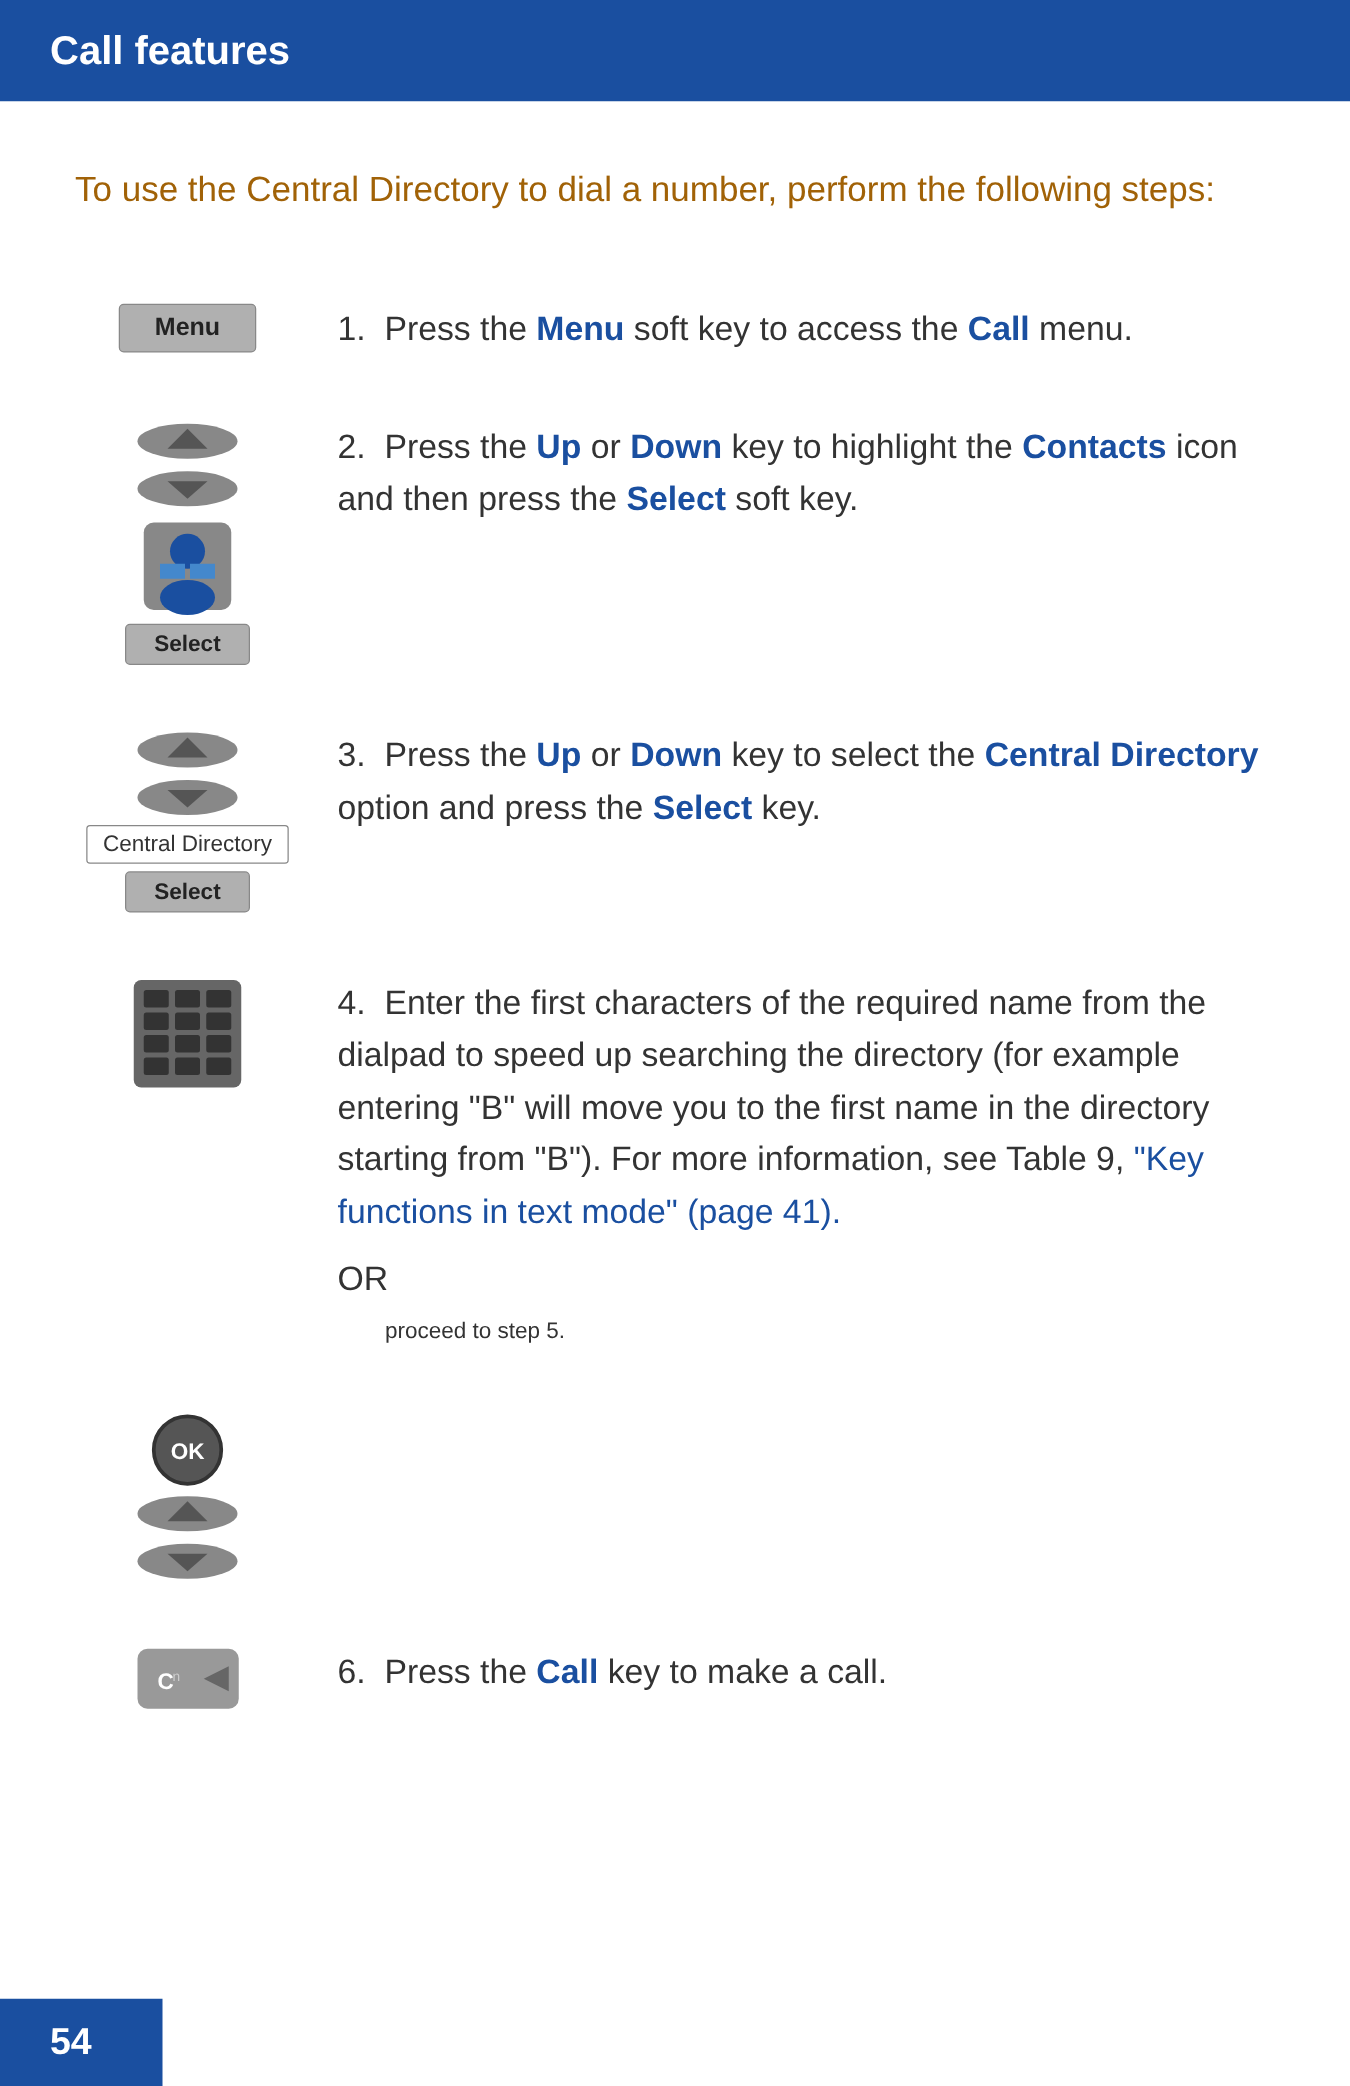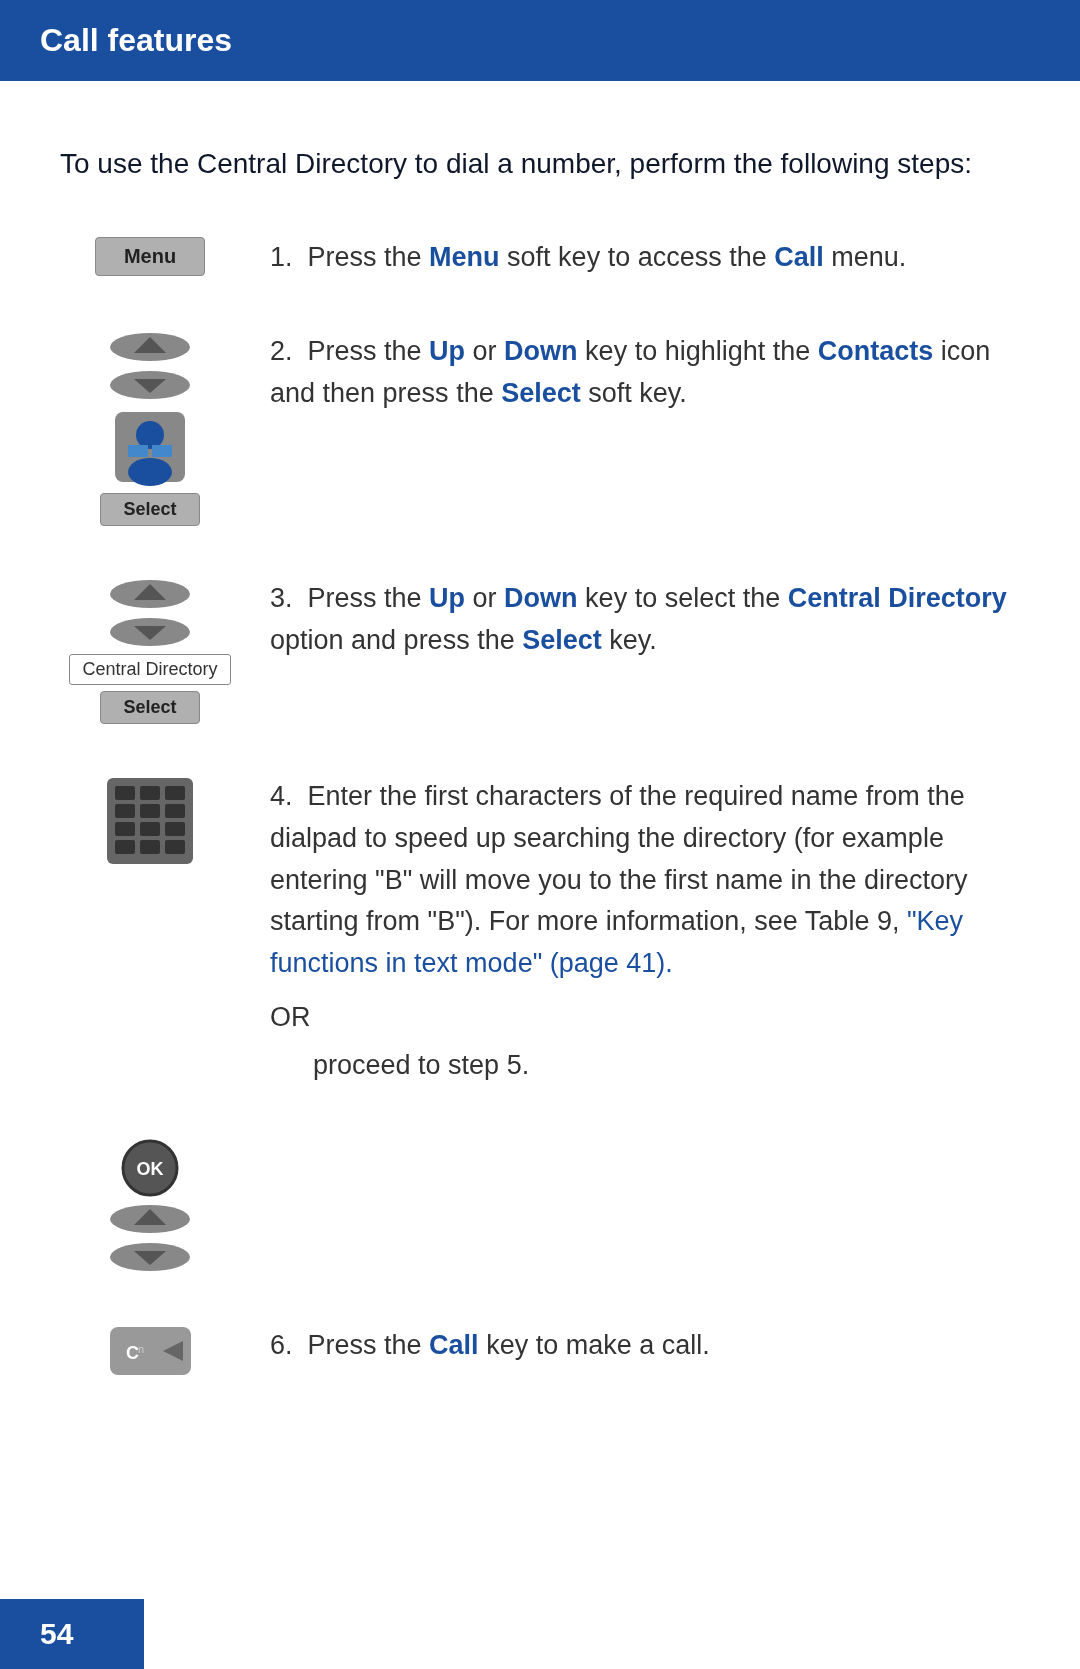--- a/index.html
+++ b/index.html
@@ -10,37 +10,37 @@
       font-family: Arial, Helvetica, sans-serif;
       font-size: 28px;
       color: #222;
       position: relative;
     }
 
     
     .header {
       background: #1a4fa0;
       padding: 22px 40px;
-      margin-bottom: 12px;
+      margin-bottom: 0;
     }
     .header-title {
       color: #ffffff;
       font-size: 32px;
       font-weight: bold;
     }
 
     
     .content {
       padding: 50px 60px 100px 60px;
     }
 
     .intro-text {
       font-size: 28px;
-      color: #0f172a;
-      margin-bottom: 48px;
+      color: #a16207;
+      margin-bottom: 66px;
       line-height: 1.5;
     }
 
     
     .steps-container {
       display: flex;
       flex-direction: column;
       gap: 4px;
     }
 
@@ -107,38 +107,38 @@
 
     
     .blue-bold { color: #1a4fa0; font-weight: bold; }
     .link-blue { color: #1a4fa0; text-decoration: none; }
 
     
     .footer {
       position: absolute;
       bottom: 0;
       left: 0;
-      width: 144px;
+      width: 130px;
       background: #1a4fa0;
       padding: 18px 0 18px 40px;
     }
     .footer-num {
       color: #fff;
       font-size: 30px;
       font-weight: bold;
     }
 
     
     .or-text {
       font-size: 27px;
       color: #333;
       margin: 12px 0 6px 0;
     }
     .proceed-text {
-      font-size: 27px;
+      font-size: 18px;
       color: #333;
       margin-bottom: 0;
       padding-left: 28px;
     }
   </style>
 </head>
 <body>
 
 <div class="header">
   <span class="header-title">Call features</span>

